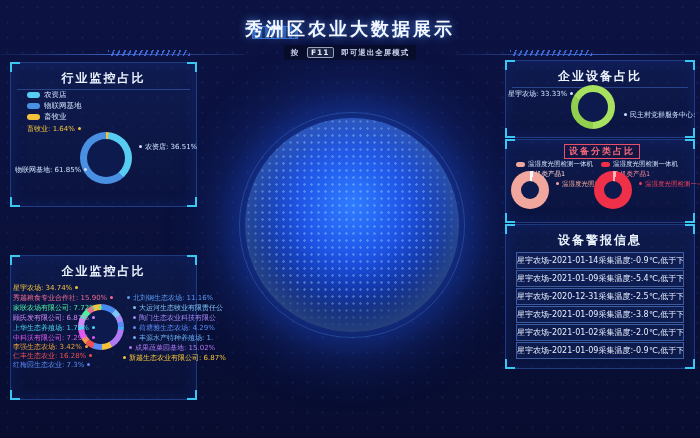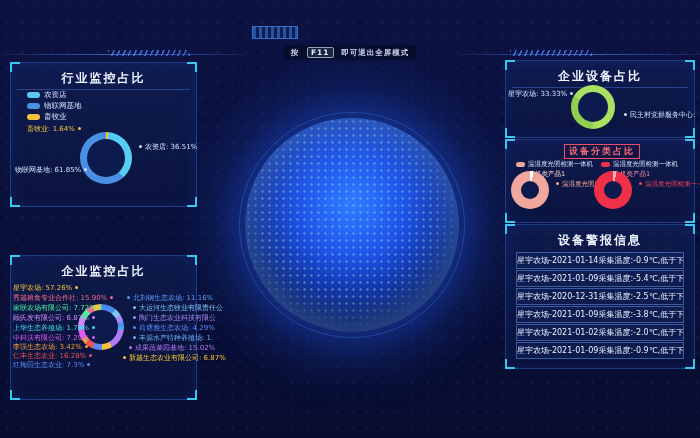--- a/index.html
+++ b/index.html
@@ -76,20 +76,21 @@
   .alarm{position:absolute;left:10px;right:10px;height:15px;border:1px solid rgba(96,145,230,.55);
     background:rgba(20,42,108,.35);color:#e8efff;font-size:8px;line-height:15px;text-align:center;
     white-space:nowrap;overflow:hidden;}
 </style>
 </head>
 <body>
 
 <div class="stage">
 
   <div class="logo"></div>
+  <div class="title">秀洲区农业大数据展示</div>
   <div class="hintwrap">
     <span class="hint">
       <span>按</span>
       <span class="fkey">F11</span>
       <span>即可退出全屏模式</span>
     </span>
   </div>
   <div class="deco" style="left:0;width:245px;">
     <i class="line"></i>
       <i class="hatch" style="left:108px;"></i>
@@ -123,21 +124,21 @@
     <div class="lbl lbl-l" style="left: 4px; top: 103px; width: 68px; color: rgb(207, 228, 255);">物联网基地: 61.85%</div>
   </div>
 
   <div class="panel" style="left:10px;top:224px;width:185px;height:143px;margin-top:31px;">
     <i class="c tl"></i>
       <i class="c tr"></i>
       <i class="c bl"></i>
       <i class="c br"></i>
     <div class="ptitle">企业监控占比</div>
     <div class="donut d-enterprise" style="left:67px;top:48px;width:46px;height:46px;--t:6px;"></div>
-    <div class="lbl lbl-l" style="left: 2px; top: 28px; width: 62px; color: rgb(245, 195, 59);">星宇农场: 57.26%</div>
+    <div class="lbl lbl-l" style="left: 2px; top: 28px; width: 62px; color: rgb(245, 195, 59);">星宇农场: 34.74%</div>
     <div class="lbl lbl-l" style="left: 2px; top: 38px; width: 62px; color: rgb(240, 106, 142);">秀越粮食专业合作社: 15.90%</div>
     <div class="lbl lbl-l" style="left: 2px; top: 48px; width: 62px; color: rgb(78, 240, 160);">家联农场有限公司: 7.72%</div>
     <div class="lbl lbl-l" style="left: 2px; top: 58px; width: 62px; color: rgb(207, 138, 245);">顾氏发有限公司: 6.87%</div>
     <div class="lbl lbl-l" style="left: 2px; top: 68px; width: 62px; color: rgb(74, 216, 240);">上华生态养殖场: 1.72%</div>
     <div class="lbl lbl-l" style="left: 2px; top: 78px; width: 62px; color: rgb(224, 90, 240);">中科沃有限公司: 7.29%</div>
     <div class="lbl lbl-l" style="left: 2px; top: 87px; width: 62px; color: rgb(240, 160, 58);">李强生态农场: 3.42%</div>
     <div class="lbl lbl-l" style="left: 2px; top: 96px; width: 62px; color: rgb(240, 80, 80);">仁丰生态农业: 16.28%</div>
     <div class="lbl lbl-l" style="left: 2px; top: 105px; width: 62px; color: rgb(90, 138, 245);">红梅园生态农业: 7.3%</div>
     <div class="lbl lbl-r" style="left: 116px; top: 38px; color: rgb(90, 154, 245);">北刘钢生态农场: 11.16%</div>
     <div class="lbl lbl-r" style="left: 122px; top: 48px; color: rgb(126, 196, 245);">大运河生态牧业有限责任公</div>

